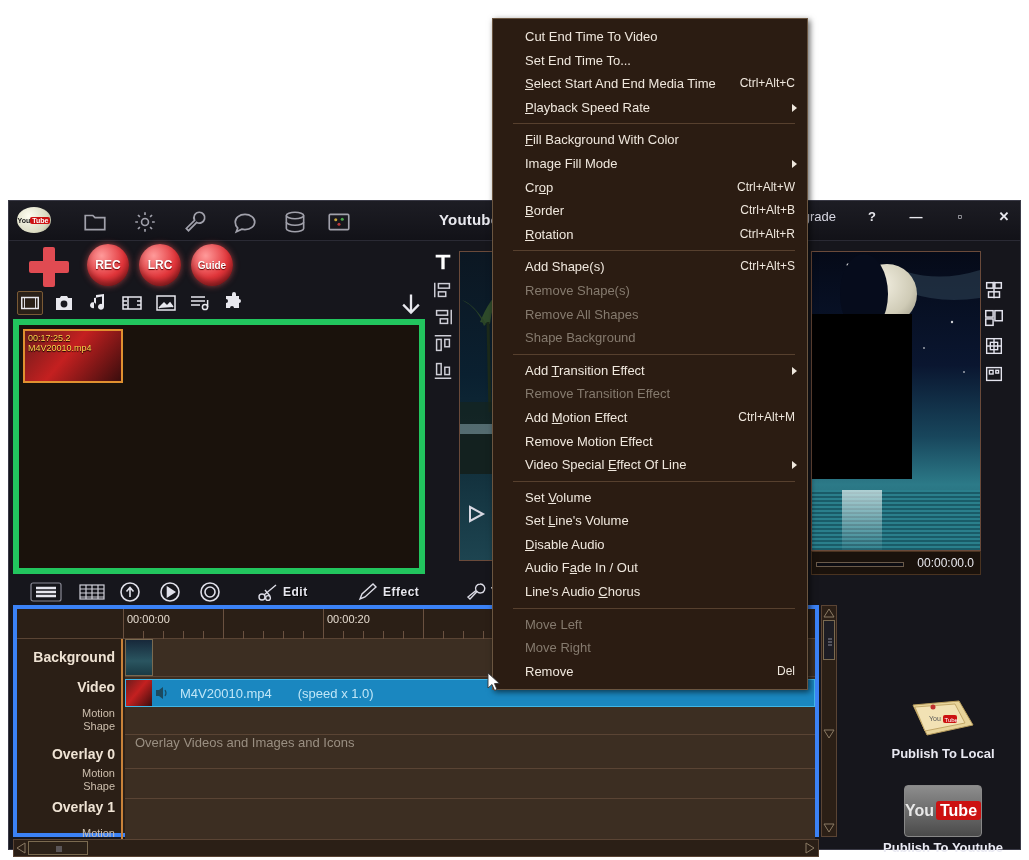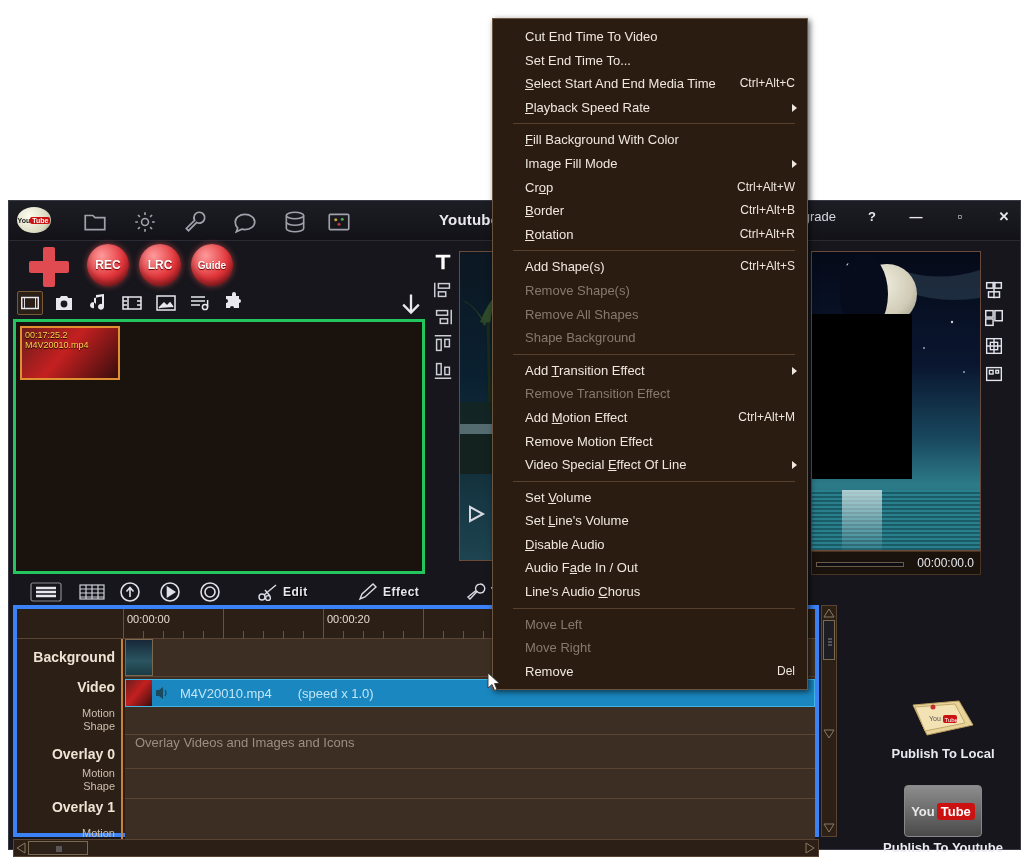--- a/index.html
+++ b/index.html
@@ -47,21 +47,21 @@
 
   
   #type-bar { position:absolute; left:0; top:88px; width:440px; height:30px; }
   .tbi { position:absolute; top:2px; width:26px; height:24px; }
   .tbi svg{width:100%;height:100%;}
   .tbi.sel{ background:#2a2018; border:1px solid #7a5a35; border-radius:2px;}
   #down-arrow { position:absolute; left:388px; top:2px; width:28px; height:28px; }
 
   
   #media-panel { position:absolute; left:4px; top:118px; width:412px; height:255px;
-    background:#1a120c; border:3px solid #22c55e; }
+    background:#1a120c; border:6px solid #22c55e; }
   #thumb { position:absolute; left:4px; top:4px; width:100px; height:54px;
     border:2px solid #e09030;
     background:linear-gradient(130deg,#6b1b1b,#c42020 45%,#3a0d0d);
     overflow:hidden; }
   #thumb .tl { color:#ffd24a; font-size:9px; padding:2px 0 0 3px; text-shadow:0 1px 1px #000;}
   #thumb .tn { color:#ffd24a; font-size:9px; padding:0 0 0 3px; text-shadow:0 1px 1px #000;}
 
   
   #text-strip { position:absolute; left:420px; top:50px; width:30px; height:130px; }
   .tsi{position:absolute;left:2px;width:24px;height:22px;}
@@ -140,21 +140,21 @@
   #actions{position:absolute;left:858px;top:404px;width:152px;height:246px;}
   .act{position:absolute;left:0;width:152px;text-align:center;}
   .act .cap{color:#e9e9f2;font-size:13px;font-weight:bold;margin-top:3px;}
   .ic-preview{width:78px;height:50px;margin:0 auto;border:2px solid #777;border-radius:4px;
     background:linear-gradient(180deg,#0b0b0b 0 62%,#b01c1c 62% 80%,#555 80% 100%);position:relative;}
   .ic-preview:after{content:"";position:absolute;right:8px;bottom:3px;width:22px;height:14px;
     border-radius:7px;background:#cfcfcf;}
   .ic-folder{width:80px;height:48px;margin:0 auto;position:relative;}
   .ic-yt{width:78px;height:52px;margin:0 auto;border:1px solid #888;border-radius:4px;
     background:linear-gradient(180deg,#8d8d8d,#4a4a4a);display:flex;align-items:center;justify-content:center;}
-  .ytlogo{font-size:13px;font-weight:bold;color:#e8e8e8;}
+  .ytlogo{font-size:16px;font-weight:bold;color:#e8e8e8;}
   .ytlogo i{background:#cc1111;color:#fff;font-style:normal;padding:1px 4px;border-radius:3px;margin-left:2px;}
 
   
   #ctx { position:absolute; left:492px; top:18px; width:316px;
     background:#2b1c12; border:1px solid #6a5540; box-shadow:2px 2px 6px rgba(0,0,0,.6);
     padding:6px 0; z-index:50; }
   .mi { position:relative; height:23.6px; line-height:23.6px; padding:0 12px 0 32px;
     color:#efe7dd; font-size:13px; white-space:nowrap; cursor:default; }
   .mi.dis { color:#857a6e; }
   .mi .sc { position:absolute; right:12px; top:0; font-size:12px; color:#efe7dd; }

